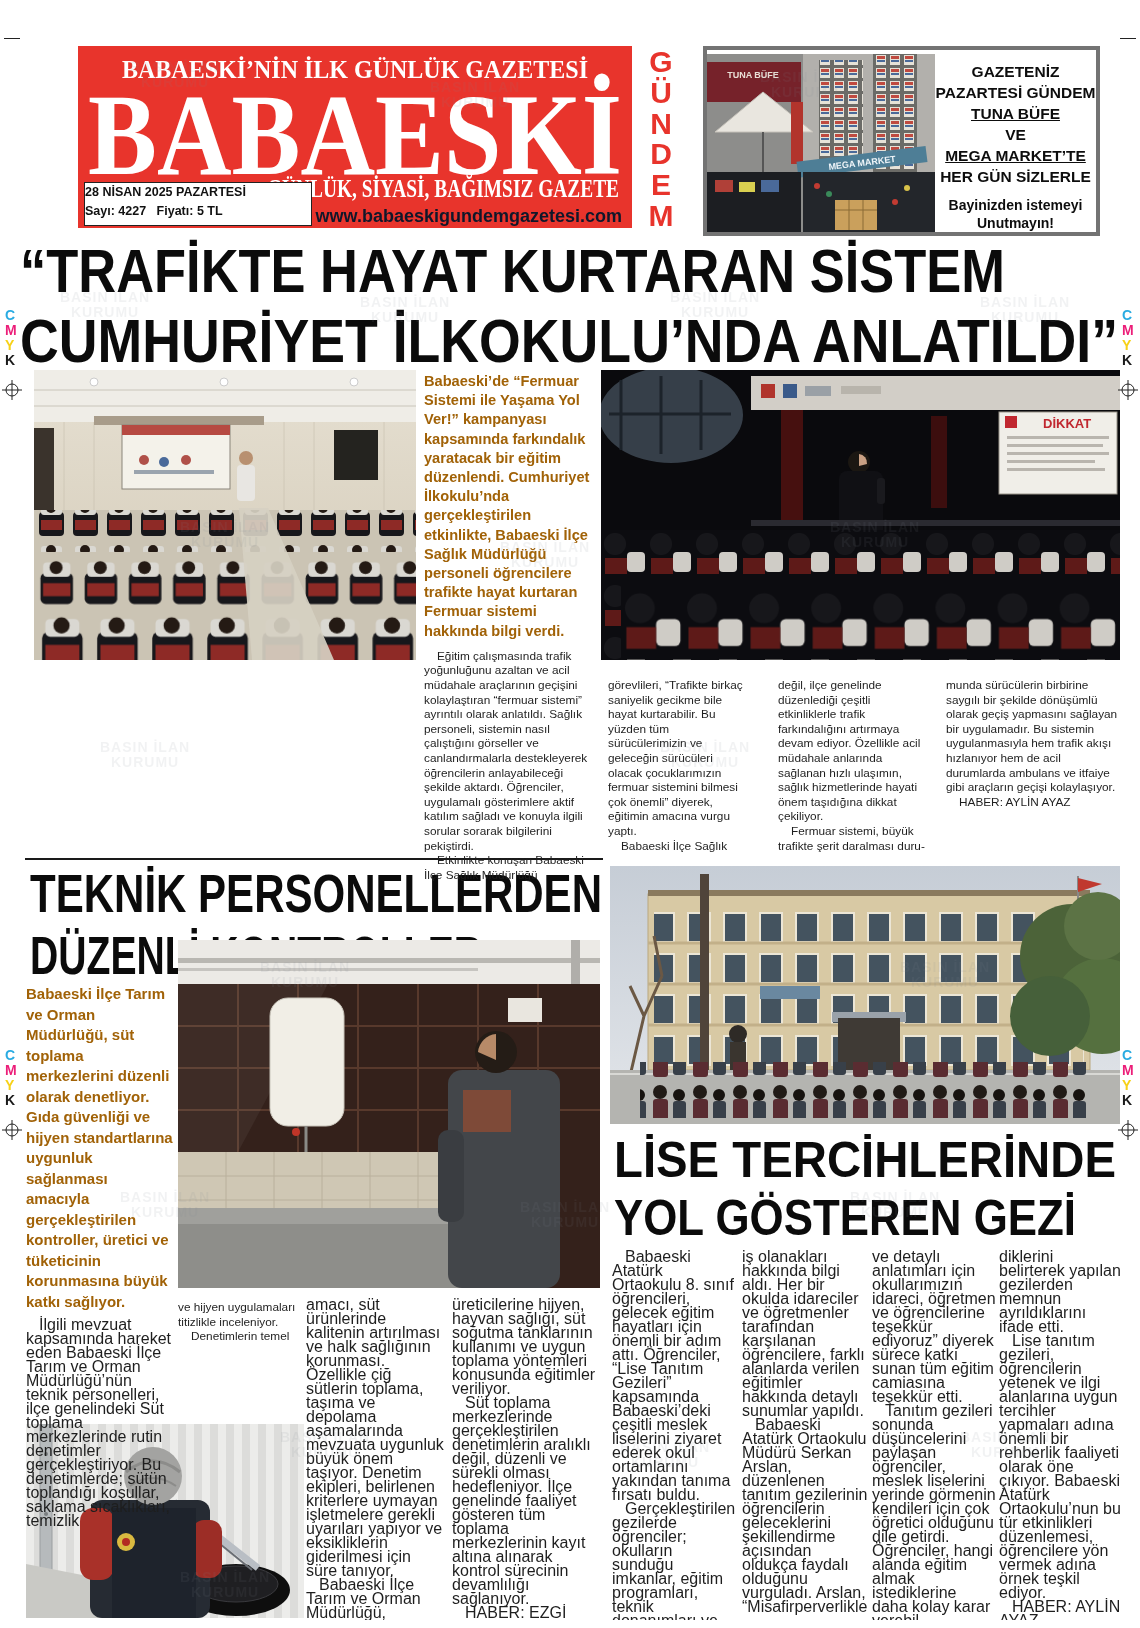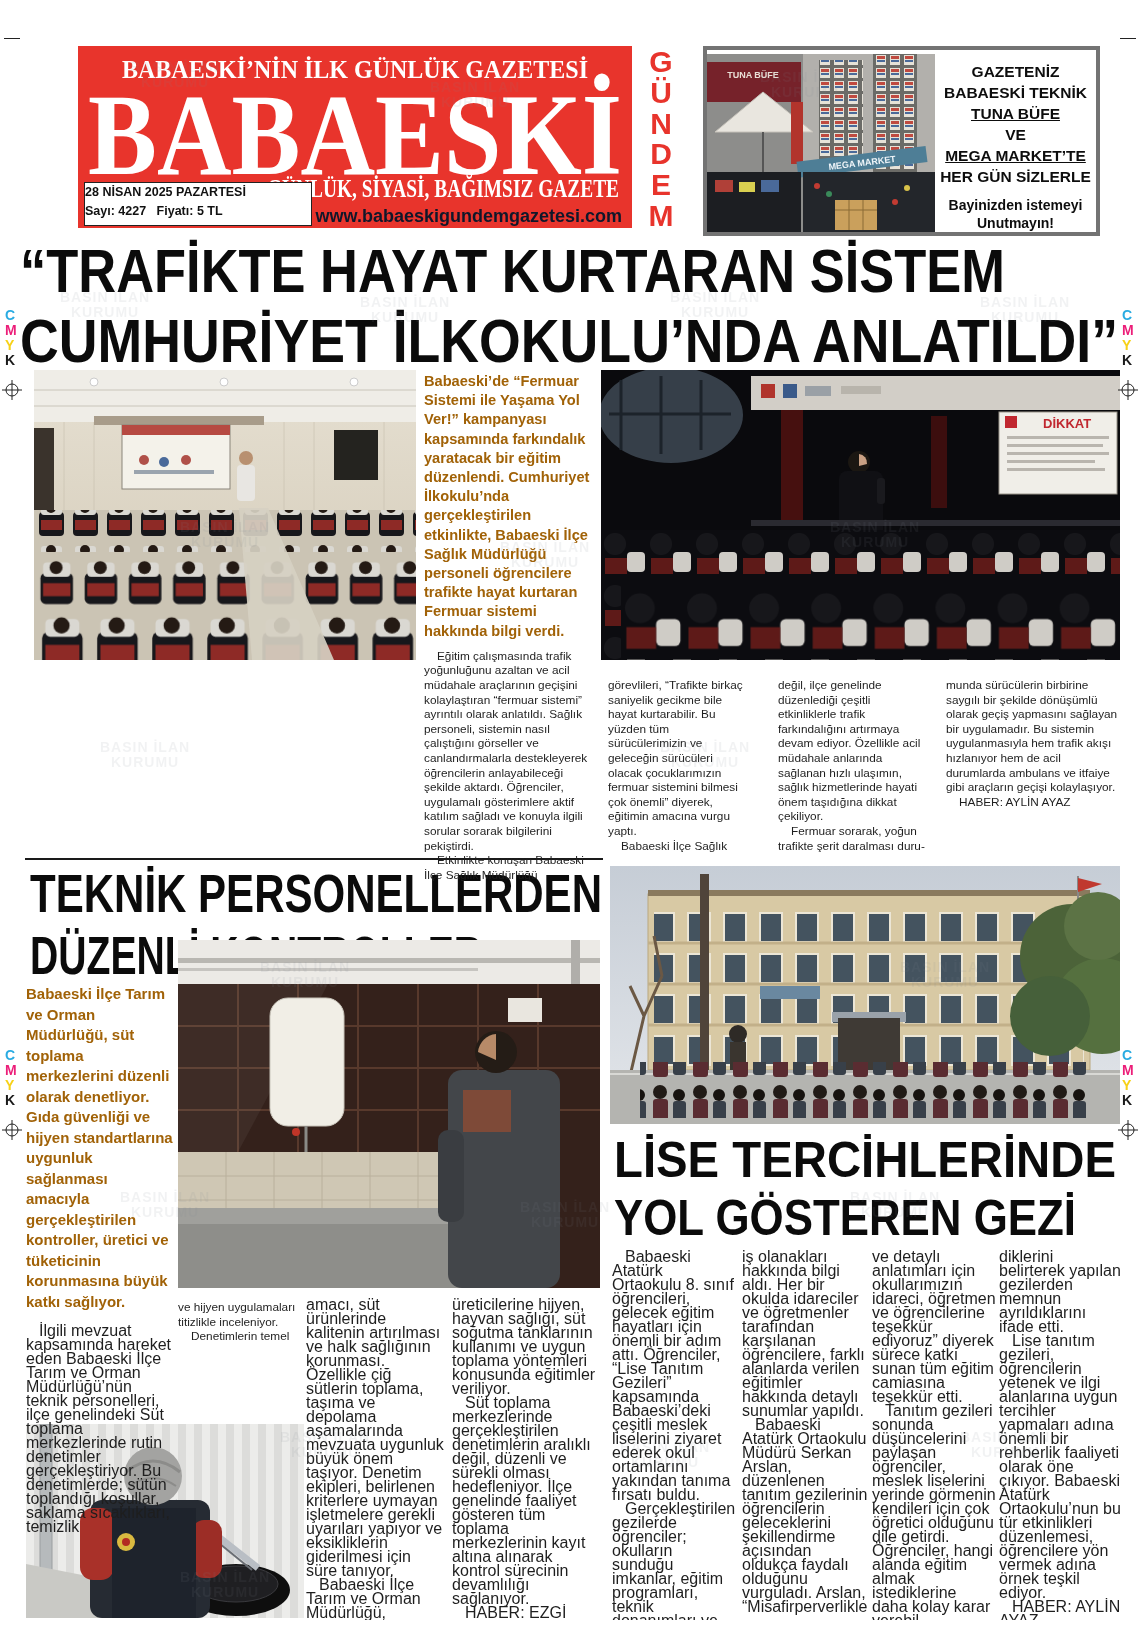--- a/index.html
+++ b/index.html
@@ -180,21 +180,21 @@
       <line x1="128" y1="156" x2="170" y2="156" stroke="#8a6a34"></line>
         <line x1="142" y1="146" x2="142" y2="176" stroke="#8a6a34"></line>
         <line x1="156" y1="146" x2="156" y2="176" stroke="#8a6a34"></line>
       <rect x="0" y="118" width="94" height="60" fill="#1c1e22"></rect>
       <rect x="8" y="126" width="18" height="12" fill="#b04038"></rect>
         <rect x="32" y="128" width="16" height="10" fill="#d8cf50"></rect>
         <rect x="54" y="126" width="18" height="12" fill="#4a6a9a"></rect>
     </svg>
     <div class="adtext">
       <div class="adline">GAZETENİZ</div>
-      <div class="adline">BABAESKİ TEKNİK</div>
+      <div class="adline">PAZARTESİ GÜNDEM</div>
       <div class="adline u">TUNA BÜFE</div>
       <div class="adline">VE</div>
       <div class="adline u">MEGA MARKET’TE</div>
       <div class="adline">HER GÜN SİZLERLE</div>
       <div class="adfoot">
         <span>Bayinizden istemeyi</span><br><span>Unutmayın!</span>
       </div>
     </div>
   </div>
 
@@ -307,21 +307,21 @@
     <p class="lead a1lead">Babaeski’de “Fermuar Sistemi ile Yaşama Yol Ver!” kampanyası kapsamında farkındalık yaratacak bir eğitim düzenlendi. Cumhuriyet İlkokulu’nda gerçekleştirilen etkinlikte, Babaeski İlçe Sağlık Müdürlüğü personeli öğrencilere trafikte hayat kurtaran Fermuar sistemi hakkında bilgi verdi.</p>
     <p class="ind" style="margin-top:8px">Eğitim çalışmasında trafik yoğunluğunu azaltan ve acil müdahale araçlarının geçişini kolaylaştıran “fermuar sistemi” ayrıntılı olarak anlatıldı. Sağlık personeli, sistemin nasıl çalıştığını görseller ve canlandırmalarla destekleyerek öğrencilerin anlayabileceği şekilde aktardı. Öğrenciler, uygulamalı gösterimlere aktif katılım sağladı ve konuyla ilgili sorular sorarak bilgilerini pekiştirdi.</p>
     <p class="ind">Etkinlikte konuşan Babaeski İlçe Sağlık Müdürlüğü</p>
   </div>
   <div class="col" style="left:608px;top:678px;width:142px;height:176px;overflow:hidden">
     <p>görevlileri, “Trafikte birkaç saniyelik gecikme bile hayat kurtarabilir. Bu yüzden tüm sürücülerimizin ve geleceğin sürücüleri olacak çocuklarımızın fermuar sistemini bilmesi çok önemli” diyerek, eğitimin amacına vurgu yaptı.</p>
     <p class="ind">Babaeski İlçe Sağlık Müdürlüğü, sadece okullarda</p>
   </div>
   <div class="col" style="left:778px;top:678px;width:154px;height:176px;overflow:hidden">
     <p>değil, ilçe genelinde düzenlediği çeşitli etkinliklerle trafik farkındalığını artırmaya devam ediyor. Özellikle acil müdahale anlarında sağlanan hızlı ulaşımın, sağlık hizmetlerinde hayati önem taşıdığına dikkat çekiliyor.</p>
-    <p class="ind">Fermuar sorarak, yoğun trafikte şerit daralması duru-</p>
+    <p class="ind">Fermuar sistemi, büyük trafikte şerit daralması duru-</p>
   </div>
   <div class="col" style="left:946px;top:678px;width:174px;height:176px;overflow:hidden">
     <p>munda sürücülerin birbirine saygılı bir şekilde dönüşümlü olarak geçiş yapmasını sağlayan bir uygulamadır. Bu sistemin uygulanmasıyla hem trafik akışı hızlanıyor hem de acil durumlarda ambulans ve itfaiye gibi araçların geçişi kolaylaşıyor.</p>
     <p class="byline">HABER: AYLİN AYAZ</p>
   </div>
 
   <div class="rule" style="left:25px;top:858px;width:578px;height:1.5px"></div>
 
   <div class="headline" style="position:absolute;left:28px;top:864px;">
     <svg width="585" height="58">
@@ -400,21 +400,21 @@
       <circle cx="100" cy="118" r="9" fill="#d9b940"></circle>
         <circle cx="100" cy="118" r="4" fill="#b22a22"></circle>
       <circle cx="127" cy="52" r="29" fill="#a3a3a1"></circle>
       <path d="M100 48 q27 -22 54 0" fill="none" stroke="#8c8c8a" stroke-width="3"></path>
       <path d="M104 62 q23 -16 46 0" fill="none" stroke="#8c8c8a" stroke-width="2"></path>
     </svg>
   </div>
 
   <div class="col" style="left:26px;top:984px;width:148px;">
     <p class="lead a2lead">Babaeski İlçe Tarım ve Orman Müdürlüğü, süt toplama merkezlerini düzenli olarak denetliyor. Gıda güvenliği ve hijyen standartlarına uygunluk sağlanması amacıyla gerçekleştirilen kontroller, üretici ve tüketicinin korunmasına büyük katkı sağlıyor.</p>
-    <p class="ind smallcol" style="margin-top:12px">İlgili mevzuat kapsamında hareket eden Babaeski İlçe Tarım ve Orman Müdürlüğü’nün teknik personelleri, ilçe genelindeki Süt toplama merkezlerinde rutin denetimler gerçekleştiriyor. Bu denetimlerde; sütün toplandığı koşullar, saklama sıcaklıkları, temizlik</p>
+    <p class="ind smallcol" style="margin-top:6px">İlgili mevzuat kapsamında hareket eden Babaeski İlçe Tarım ve Orman Müdürlüğü’nün teknik personelleri, ilçe genelindeki Süt toplama merkezlerinde rutin denetimler gerçekleştiriyor. Bu denetimlerde; sütün toplandığı koşullar, saklama sıcaklıkları, temizlik</p>
   </div>
   <div class="col" style="left:178px;top:1300px;width:138px;">
     <p>ve hijyen uygulamaları titizlikle inceleniyor.</p>
     <p class="ind">Denetimlerin temel</p>
   </div>
   <div class="col smallcol" style="left:306px;top:1298px;width:140px;height:322px;overflow:hidden">
     <p>amacı, süt ürünlerinde kalitenin artırılması ve halk sağlığının korunması. Özellikle çiğ sütlerin toplama, taşıma ve depolama aşamalarında mevzuata uygunluk büyük önem taşıyor. Denetim ekipleri, belirlenen kriterlere uymayan işletmelere gerekli uyarıları yapıyor ve eksikliklerin giderilmesi için süre tanıyor.</p>
     <p class="ind">Babaeski İlçe Tarım ve Orman Müdürlüğü, yalnızca denetimle sınırlı kalmayarak üreticilere yönelik bilgilendirme faaliyetleri de yürütüyor. Süt</p>
   </div>
   <div class="col smallcol" style="left:452px;top:1298px;width:150px;height:322px;overflow:hidden">

